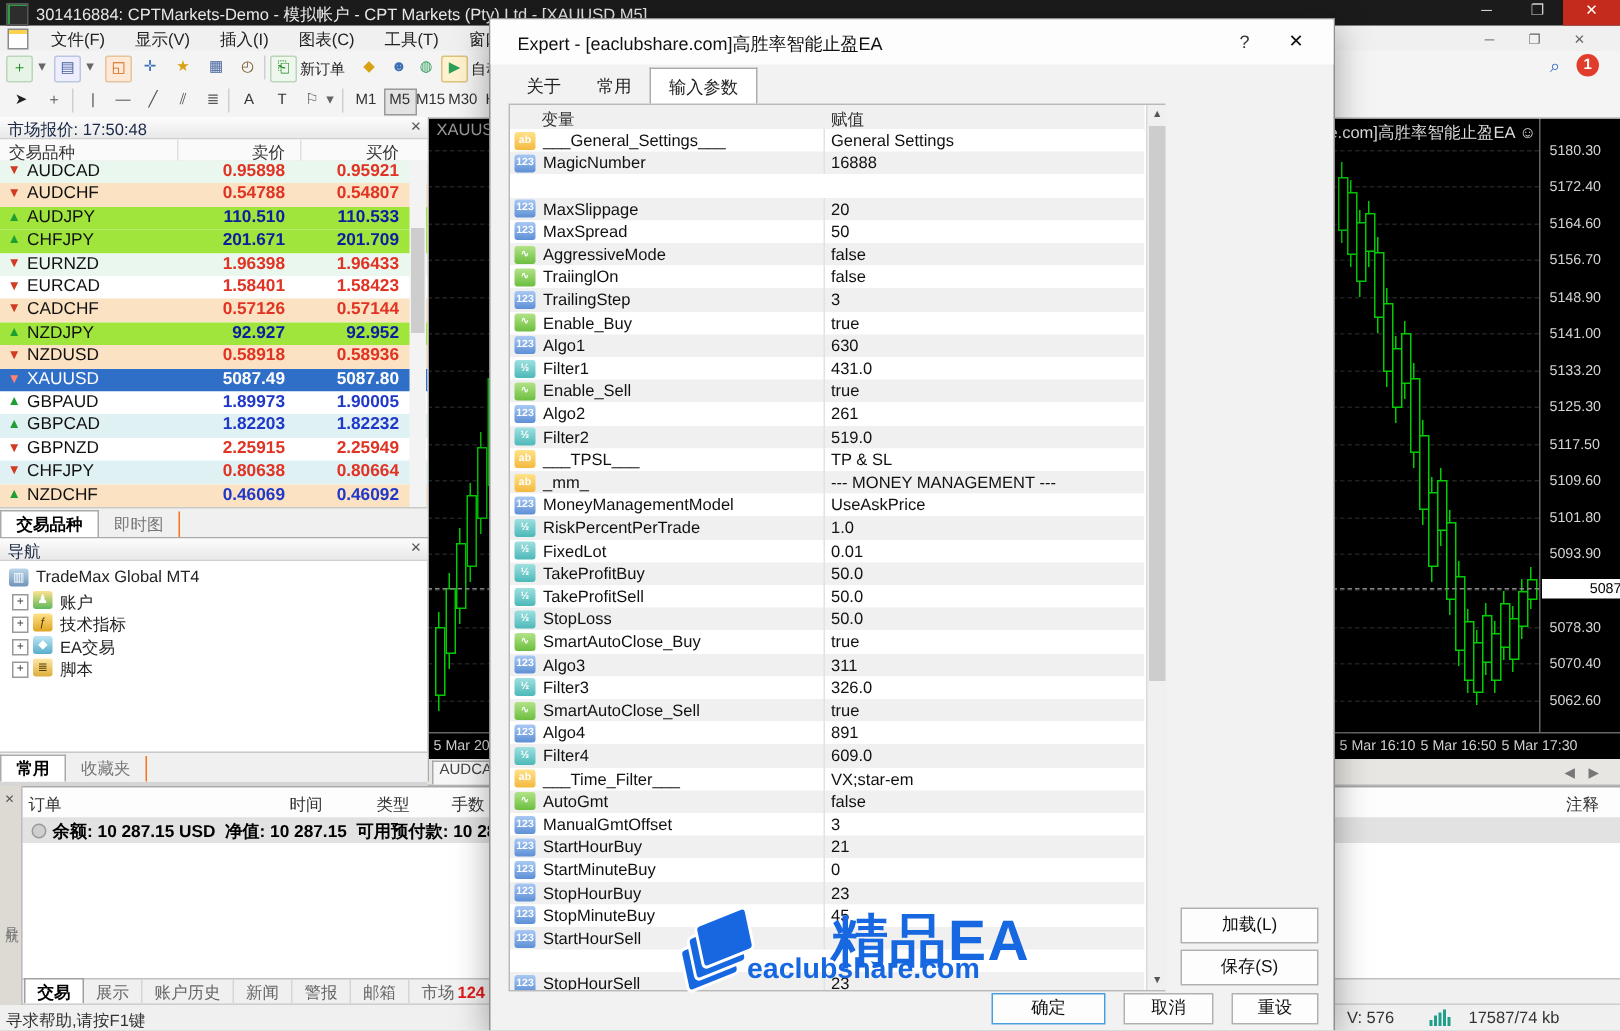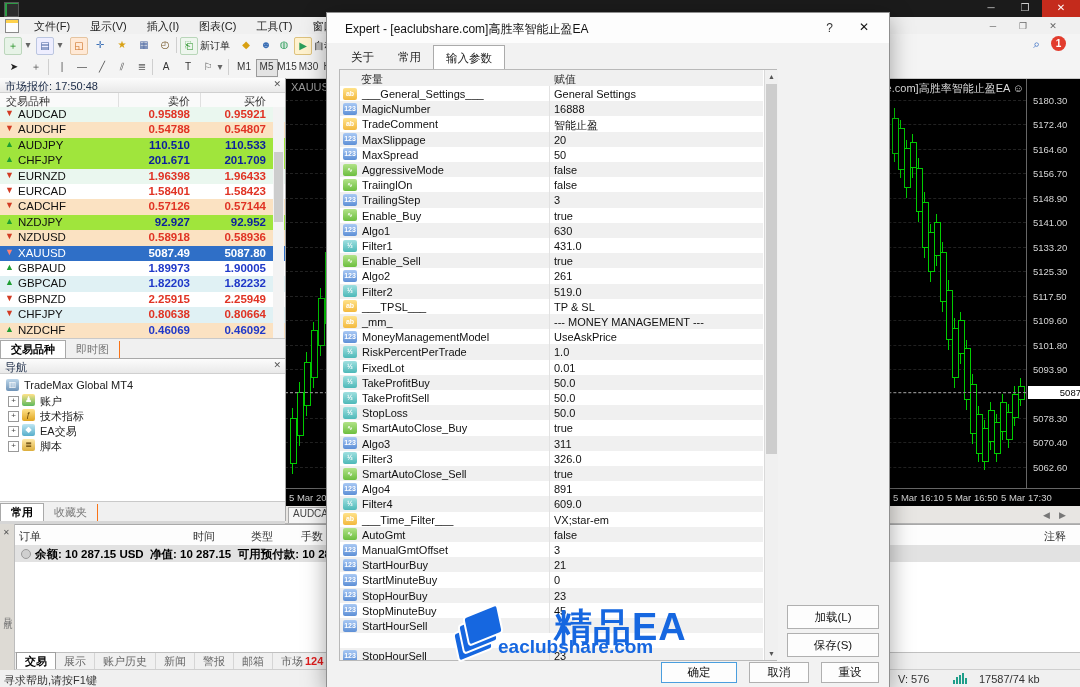--- a/index.html
+++ b/index.html
@@ -166,20 +166,21 @@
   #wm-title{position:absolute;left:72px;top:0;font-size:38px;font-weight:bold;color:#1667e0;letter-spacing:1px;white-space:nowrap;margin-left:32px;}
   #wm-url{position:absolute;left:48px;top:34px;font-size:19px;font-weight:bold;color:#1667e0;white-space:nowrap;}
 </style>
 </head>
 <body>
 
 <div id="stage">
 
   <div id="titlebar" class="abs">
     <div class="app-icon"></div>
+    <div class="ttl">301416884: CPTMarkets-Demo - 模拟帐户 - CPT Markets (Pty) Ltd - [XAUUSD,M5]</div>
     <div class="win-btn" id="btn-min">─</div>
     <div class="win-btn" id="btn-max">❐</div>
     <div class="win-btn" id="btn-close">✕</div>
   </div>
 
   <div id="menubar" class="abs">
     <div id="mdi-icon"></div>
     <div id="menu-items">
         <div class="menu-item">文件(F)</div>
         <div class="menu-item">显示(V)</div>
@@ -568,26 +569,20 @@
             <span class="pico ico-str">ab</span>
             <span class="pname">___General_Settings___</span>
             <span class="pval">General Settings</span>
           </div>
           <div class="prow alt" style="top: 15.2px;">
             <span class="vsep"></span>
             <span class="pico ico-int">123</span>
             <span class="pname">MagicNumber</span>
             <span class="pval">16888</span>
           </div>
-          <div class="prow" style="top: 30.4px;">
-            <span class="vsep"></span>
-            <span class="pico ico-str">ab</span>
-            <span class="pname">TradeComment</span>
-            <span class="pval">智能止盈</span>
-          </div>
           <div class="prow alt" style="top: 45.6px;">
             <span class="vsep"></span>
             <span class="pico ico-int">123</span>
             <span class="pname">MaxSlippage</span>
             <span class="pval">20</span>
           </div>
           <div class="prow" style="top: 60.8px;">
             <span class="vsep"></span>
             <span class="pico ico-int">123</span>
             <span class="pname">MaxSpread</span>

